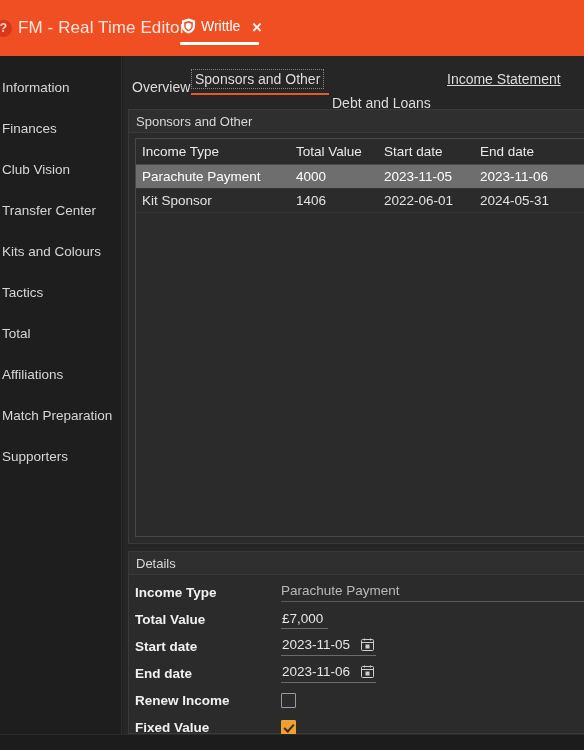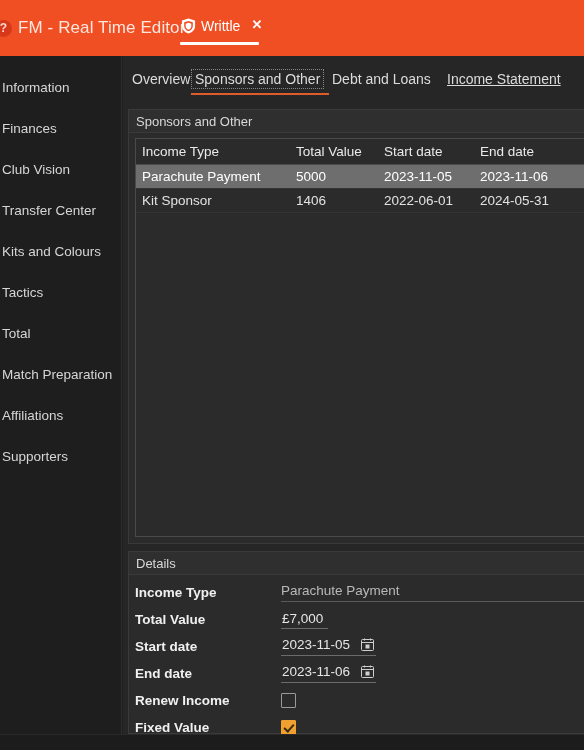--- a/index.html
+++ b/index.html
@@ -60,21 +60,21 @@
     color: #ffe6de;
     white-space: nowrap;
     letter-spacing: .1px;
   }
 
   .club-tab {
     position: absolute;
     left: 175px;
     top: 15px;
     display: flex;
-    align-items: flex-start;
+    align-items: flex-end;
     gap: 5px;
     padding: 3px 6px 0 6px;
   }
   .shield-icon { width: 15px; height: 16px; display:block; }
   .club-tab-label {
     font-size: 14px;
     color: #ffffff;
     white-space: nowrap;
   }
   .club-close {
@@ -345,57 +345,57 @@
     <div class="side-item">
         <span>Kits and Colours</span>
       </div>
     <div class="side-item">
         <span>Tactics</span>
       </div>
     <div class="side-item">
         <span>Total</span>
       </div>
     <div class="side-item">
+        <span>Affiliations</span>
+      </div>
+    <div class="side-item">
         <span>Match Preparation</span>
       </div>
     <div class="side-item">
-        <span>Affiliations</span>
-      </div>
-    <div class="side-item">
         <span>Supporters</span>
       </div>
   </div>
 
   <div class="content">
 
     <div class="tabstrip">
-      <div class="tab" style="left:5px;"><span>Overview</span></div>
+      <div class="tab" style="left:5px;margin-top:8px;"><span>Overview</span></div>
       <div class="tab selected" style="left:68px;"><span>Sponsors and Other</span></div>
-      <div class="tab" style="left:205px;"><span>Debt and Loans</span></div>
+      <div class="tab" style="left:205px;margin-top:24px;"><span>Debt and Loans</span></div>
       <div class="tab" style="left:320px;text-decoration:underline;"><span>Income Statement</span></div>
       <div class="tab-underline" style="left:68px; top:37px; width:138px;"></div>
     </div>
 
     <div class="groupbox" style="left:5px; top:53px; width:470px; height:435px;">
       <div class="group-header">Sponsors and Other</div>
 
       <div class="grid-wrap">
         <table class="grid">
           <thead>
             <tr>
               <th class="col-type">Income Type</th>
               <th class="col-val">Total Value</th>
               <th class="col-start">Start date</th>
               <th class="col-end">End date</th>
             </tr>
           </thead>
           <tbody>
             <tr class="selected">
               <td>Parachute Payment</td>
-              <td>5000</td>
+              <td>4000</td>
               <td>2023-11-05</td>
               <td>2023-11-06</td>
             </tr>
             <tr>
               <td>Kit Sponsor</td>
               <td>1406</td>
               <td>2022-06-01</td>
               <td>2024-05-31</td>
             </tr>
           </tbody>

